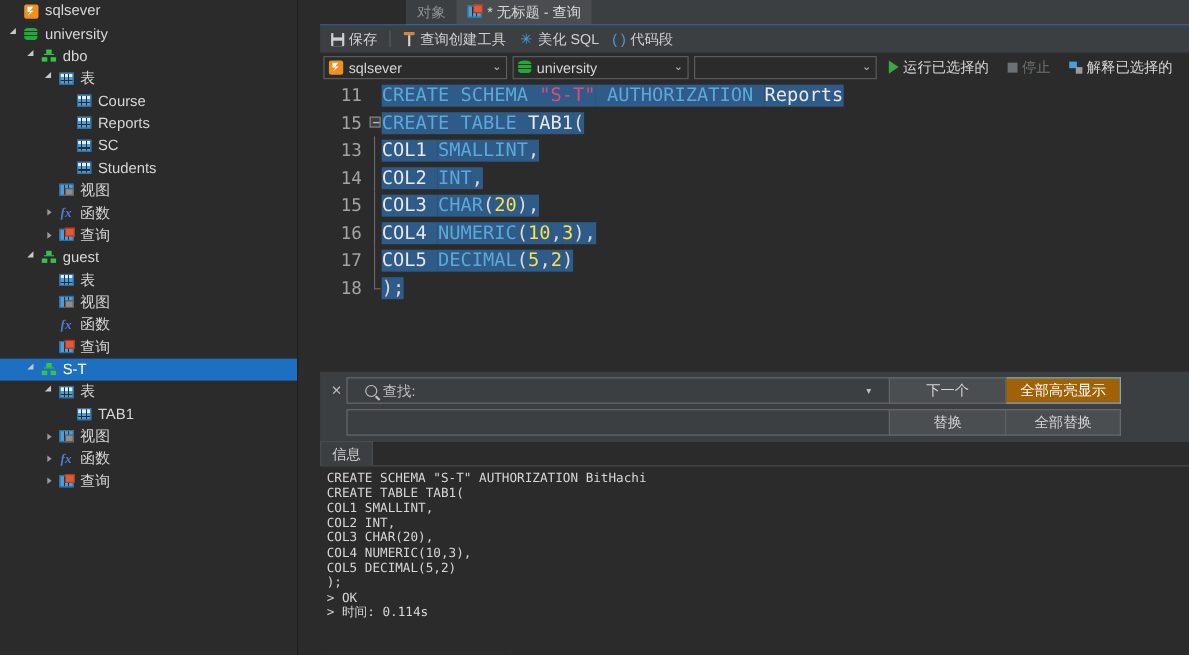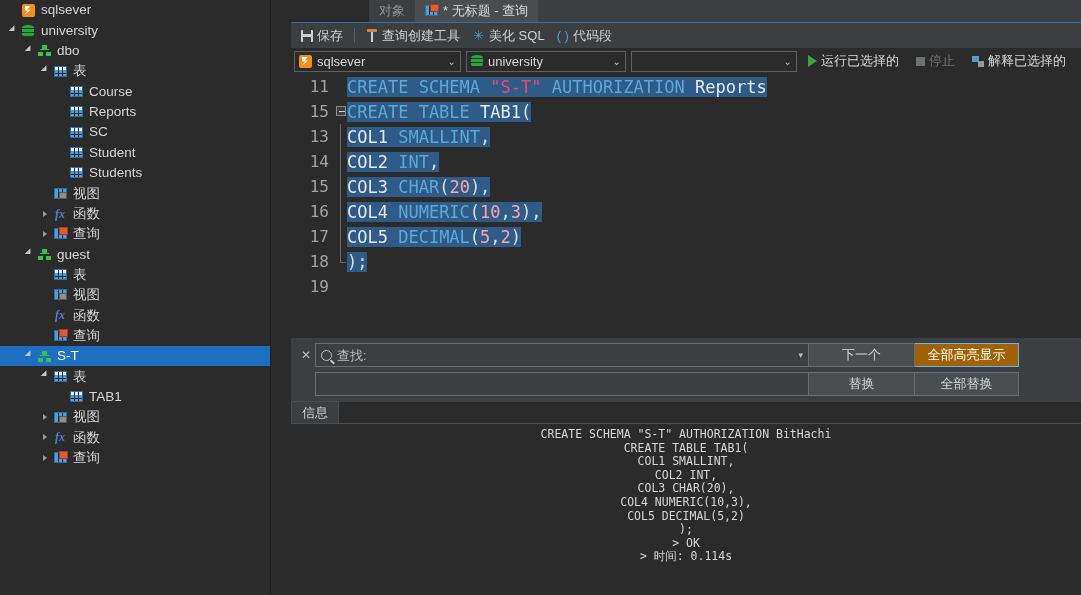--- a/index.html
+++ b/index.html
@@ -140,48 +140,48 @@
   .fold .box { position:absolute; left:1px; top:7px; width:10px; height:10px;
       border:1px solid #8a8a8a; background:#3c3f41; }
   .fold .box::after { content:""; position:absolute; left:2px; top:4px; width:6px; height:1px; background:#d0d0d0; }
   .fold .endl { position:absolute; left:5px; top:0; height:14px; width:1px; background:#6a6a6a; }
   .fold .endl2 { position:absolute; left:5px; top:13px; width:6px; height:1px; background:#6a6a6a; }
   .code { white-space:pre; }
   .seg { padding:0; }
   .hl { background:#2e5b87; }
   .kw { color:#5ca8d8; }
   .id { color:#e8e8e8; }
-  .num { color:#fca5a5; }
+  .num { color:#fde047; }
   .str { color:#e8476f; }
   .punct { color:#dcdcdc; }
 
   
   #findbar { background:#3c3f41; flex:0 0 64px; padding:5px 6px 6px 6px;
       display:flex; flex-direction:column; gap:5px; border-top:1px solid #2b2b2b; }
   .findrow { display:flex; align-items:center; gap:0; height:24px; }
   .closebtn { width:18px; text-align:center; color:#bcbcbc; font-size:12px; cursor:default; }
   .findfield { flex:0 0 494px; height:24px; background:#3c3f41; border:1px solid #6a6d70;
-      display:flex; align-items:center; padding:0 5px; color:#bcbcbc; font-size:13px; gap:5px; }
+      display:flex; align-items:center; padding:0 16px; color:#bcbcbc; font-size:13px; gap:5px; }
   .findfield .fchev { margin-left:auto; font-size:9px; color:#bdbdbd; }
   .findinput { background:transparent; border:0; outline:0; color:#bcbcbc; font-size:13px;
       font-family:"Liberation Sans", sans-serif; width:100%; padding:0; }
   .findinput::placeholder { color:#bcbcbc; }
   .fbtn { height:24px; background:#4b4e50; border:1px solid #6a6d70; border-left:0;
       color:#d6d6d6; font-size:13px; display:flex; align-items:center; justify-content:center;
       cursor:default; }
   .fbtn.w1 { flex:0 0 106px; }
   .fbtn.w2 { flex:0 0 104px; }
   .fbtn.active { background:#a16207; border-color:#63b4ef; color:#ffffff; }
   .replfield { flex:0 0 494px; height:24px; background:#3c3f41; border:1px solid #6a6d70;
       margin-left:18px; }
   .magnifier { width:11px;height:11px;border:1.5px solid #c3c3c3;border-radius:50%;position:relative;flex:0 0 11px;}
   .magnifier::after{content:"";position:absolute;right:-4px;bottom:-3px;width:5px;height:1.5px;background:#c3c3c3;transform:rotate(45deg);}
 
   
-  #results { flex:0 0 193px; background:#2b2b2b; display:flex; flex-direction:column;text-align:center; }
+  #results { flex:0 0 193px; background:#2b2b2b; display:flex; flex-direction:column; }
   #restabs { height:22px; background:#2b2b2b; display:flex; align-items:flex-end;
       border-bottom:1px solid #4a4d4f; flex:0 0 22px; }
   .restab { height:22px; padding:0 10px; font-size:13px; color:#d0d0d0; display:flex;
       align-items:center; background:#3c3f41; border:1px solid #4a4d4f; border-bottom:0; }
   #reslog { flex:1 1 auto; padding:4px 6px 0 6px; font-family:"DejaVu Sans Mono", monospace;
       font-size:11.5px; color:#d6d6d6; line-height:13.6px; white-space:pre; overflow:hidden; }
 </style>
 </head>
 <body>
 
@@ -248,28 +248,20 @@
             <span class="ic-table"></span>
           </span>
           <span class="tlabel">SC</span>
         </div>
         <div class="tree-row">
           <span style="flex: 0 0 54px;"></span>
           <span class="arrow none"></span>
           <span class="ticon">
             <span class="ic-table"></span>
           </span>
-          <span class="tlabel">Student</span>
-        </div>
-        <div class="tree-row">
-          <span style="flex: 0 0 54px;"></span>
-          <span class="arrow none"></span>
-          <span class="ticon">
-            <span class="ic-table"></span>
-          </span>
           <span class="tlabel">Students</span>
         </div>
         <div class="tree-row">
           <span style="flex: 0 0 38px;"></span>
           <span class="arrow none"></span>
           <span class="ticon">
             <span class="ic-view"></span>
           </span>
           <span class="tlabel">视图</span>
         </div>
@@ -502,25 +494,20 @@
             </span>
             <span class="code"><span class="seg id hl">COL5 </span><span class="seg kw hl">DECIMAL</span><span class="seg punct hl">(</span><span class="seg num hl">5</span><span class="seg punct hl">,</span><span class="seg num hl">2</span><span class="seg punct hl">)</span></span>
           </div>
           <div class="eline">
             <span class="gutter">18</span>
             <span class="fold">
               <span class="endl"></span>
               <span class="endl2"></span>
             </span>
             <span class="code"><span class="seg punct hl">);</span></span>
-          </div>
-          <div class="eline">
-            <span class="gutter">19</span>
-            <span class="fold"></span>
-            <span class="code"></span>
           </div>
         </div>
     </div>
 
     <div id="findbar">
       <div class="findrow">
         <div class="closebtn">✕</div>
         <div class="findfield">
           <span class="magnifier"></span>
           <input class="findinput" type="text" placeholder="查找:" style="">

